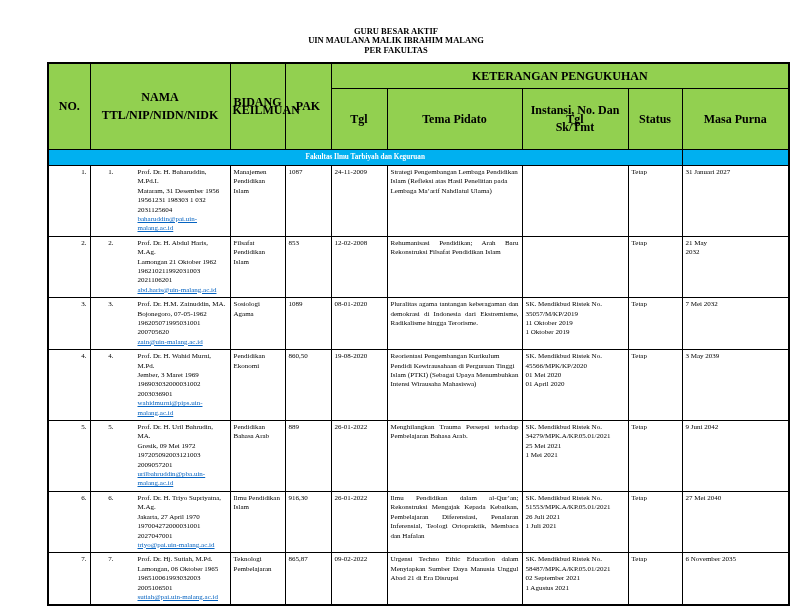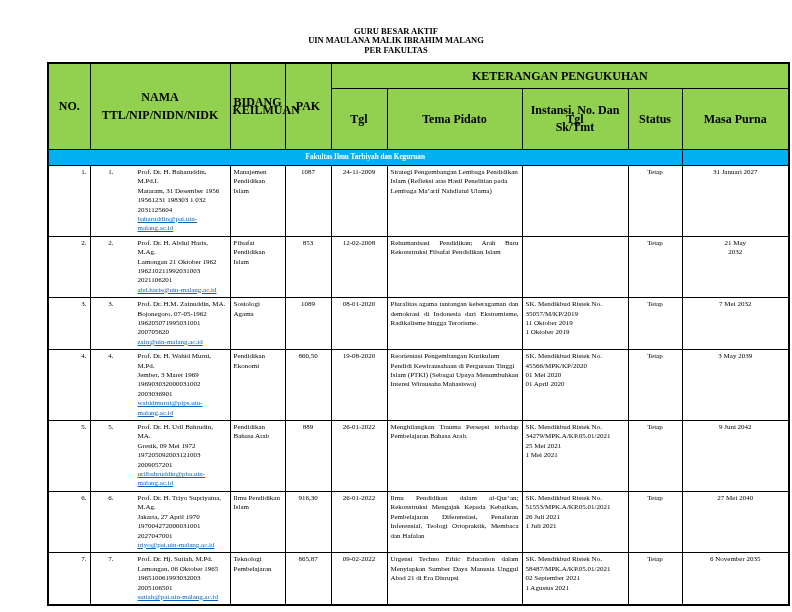--- a/index.html
+++ b/index.html
@@ -23,21 +23,21 @@
   tr.section-row td{
     background:var(--blue,#00B0F0);color:#fff;font-weight:bold;
     font-size:7.2px;text-align:center;height:13px;padding:1px 6px;vertical-align:middle;
   }
   tbody td.cell{font-size:7px;line-height:9.4px;vertical-align:top;padding:2px 3px;}
   td.c-no{text-align:right;padding-right:5px;}
   .name-wrap{display:flex;}
   .name-num{width:20px;flex:none;text-align:right;}
   .name-block{margin-left:24px;min-width:0;}
   .link{color:var(--link,#0563C1);text-decoration:underline;overflow-wrap:anywhere;cursor:pointer;}
-  td.c-pak, td.c-tgl, td.c-status, td.c-masa{text-align:center;}
+  td.c-pak, td.c-tgl, td.c-status, td.c-masa{}
   td.c-masa{white-space:pre-line;margin-left:44px;}
   td.c-tema.justify{text-align:justify;}
   td.c-instansi div{overflow-wrap:anywhere;}
 </style>
 </head>
 <body>
 
 <div class="page">
 
   <div class="doc-title">

